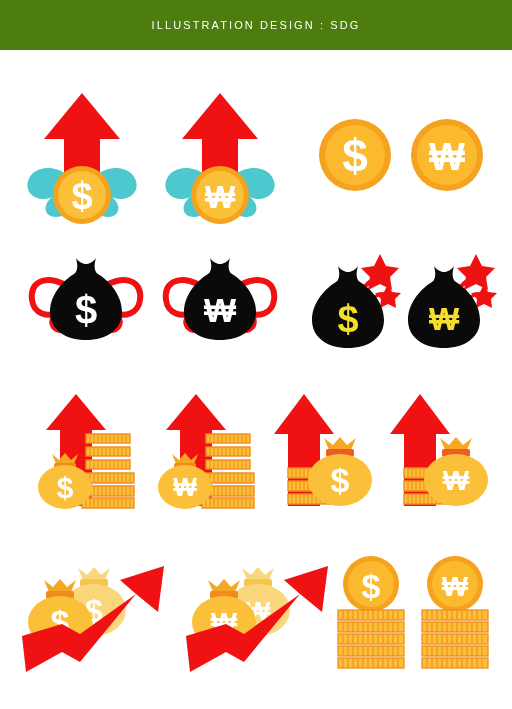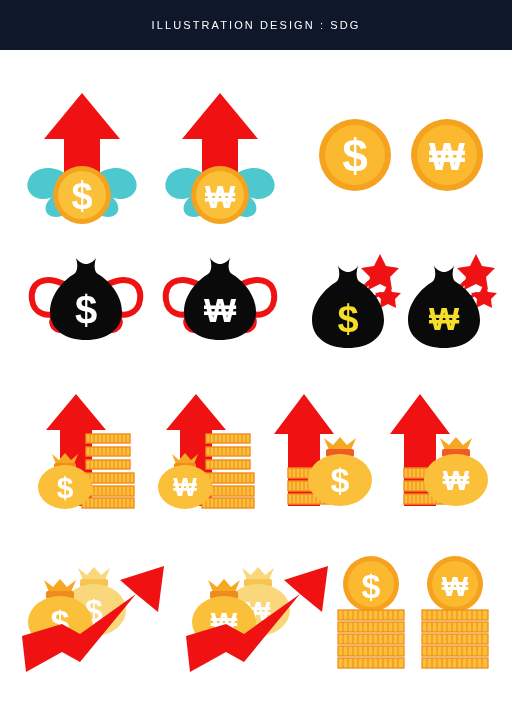--- a/index.html
+++ b/index.html
@@ -3,21 +3,21 @@
 <meta charset="utf-8">
 <style>
   html,body{margin:0;padding:0;}
   body{
     width:512px;height:709px;background:#ffffff;
     font-family:"Liberation Sans", sans-serif;
     overflow:hidden;position:relative;
   }
   .header-band{
     position:absolute;left:0;top:0;width:512px;height:50px;
-    background:#0f172a;display:flex;align-items:center;justify-content:center;
+    background:#4d7c0f;display:flex;align-items:center;justify-content:center;
   }
   .header-title{
     color:#ffffff;font-size:11px;letter-spacing:2.1px;font-weight:500;
     white-space:nowrap;
   }
   .sheet{
     position:absolute;left:0;top:50px;width:512px;height:659px;background:#fff;
   }
   .cell{position:absolute;}
   svg{display:block;overflow:visible;}

